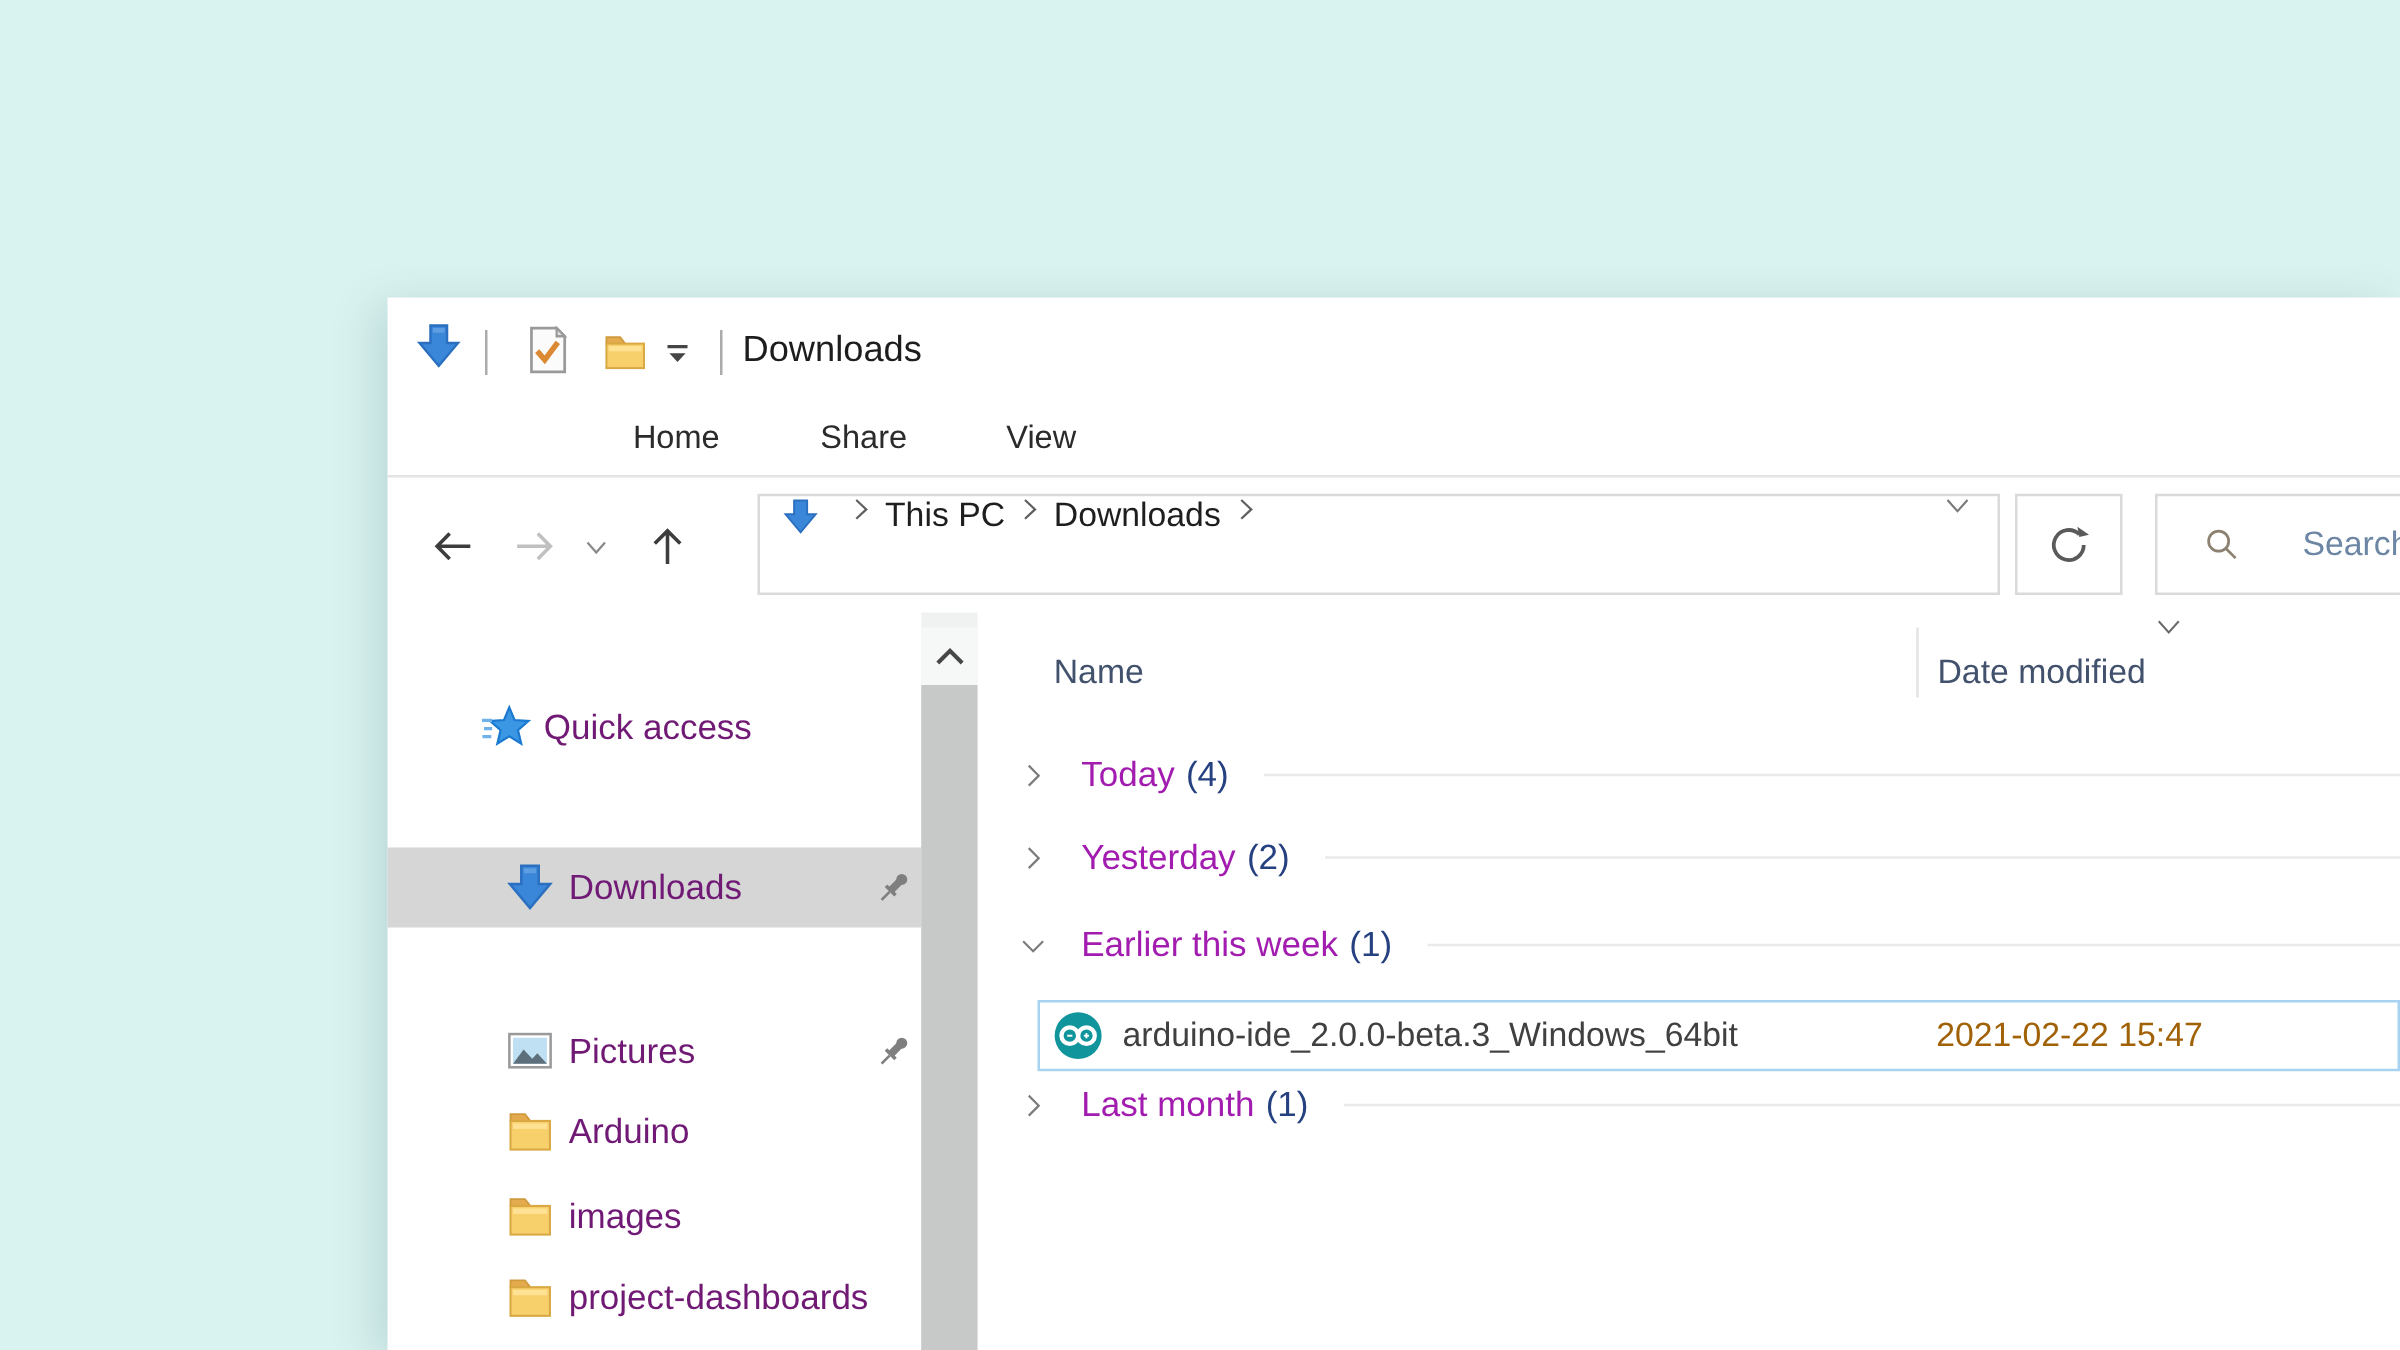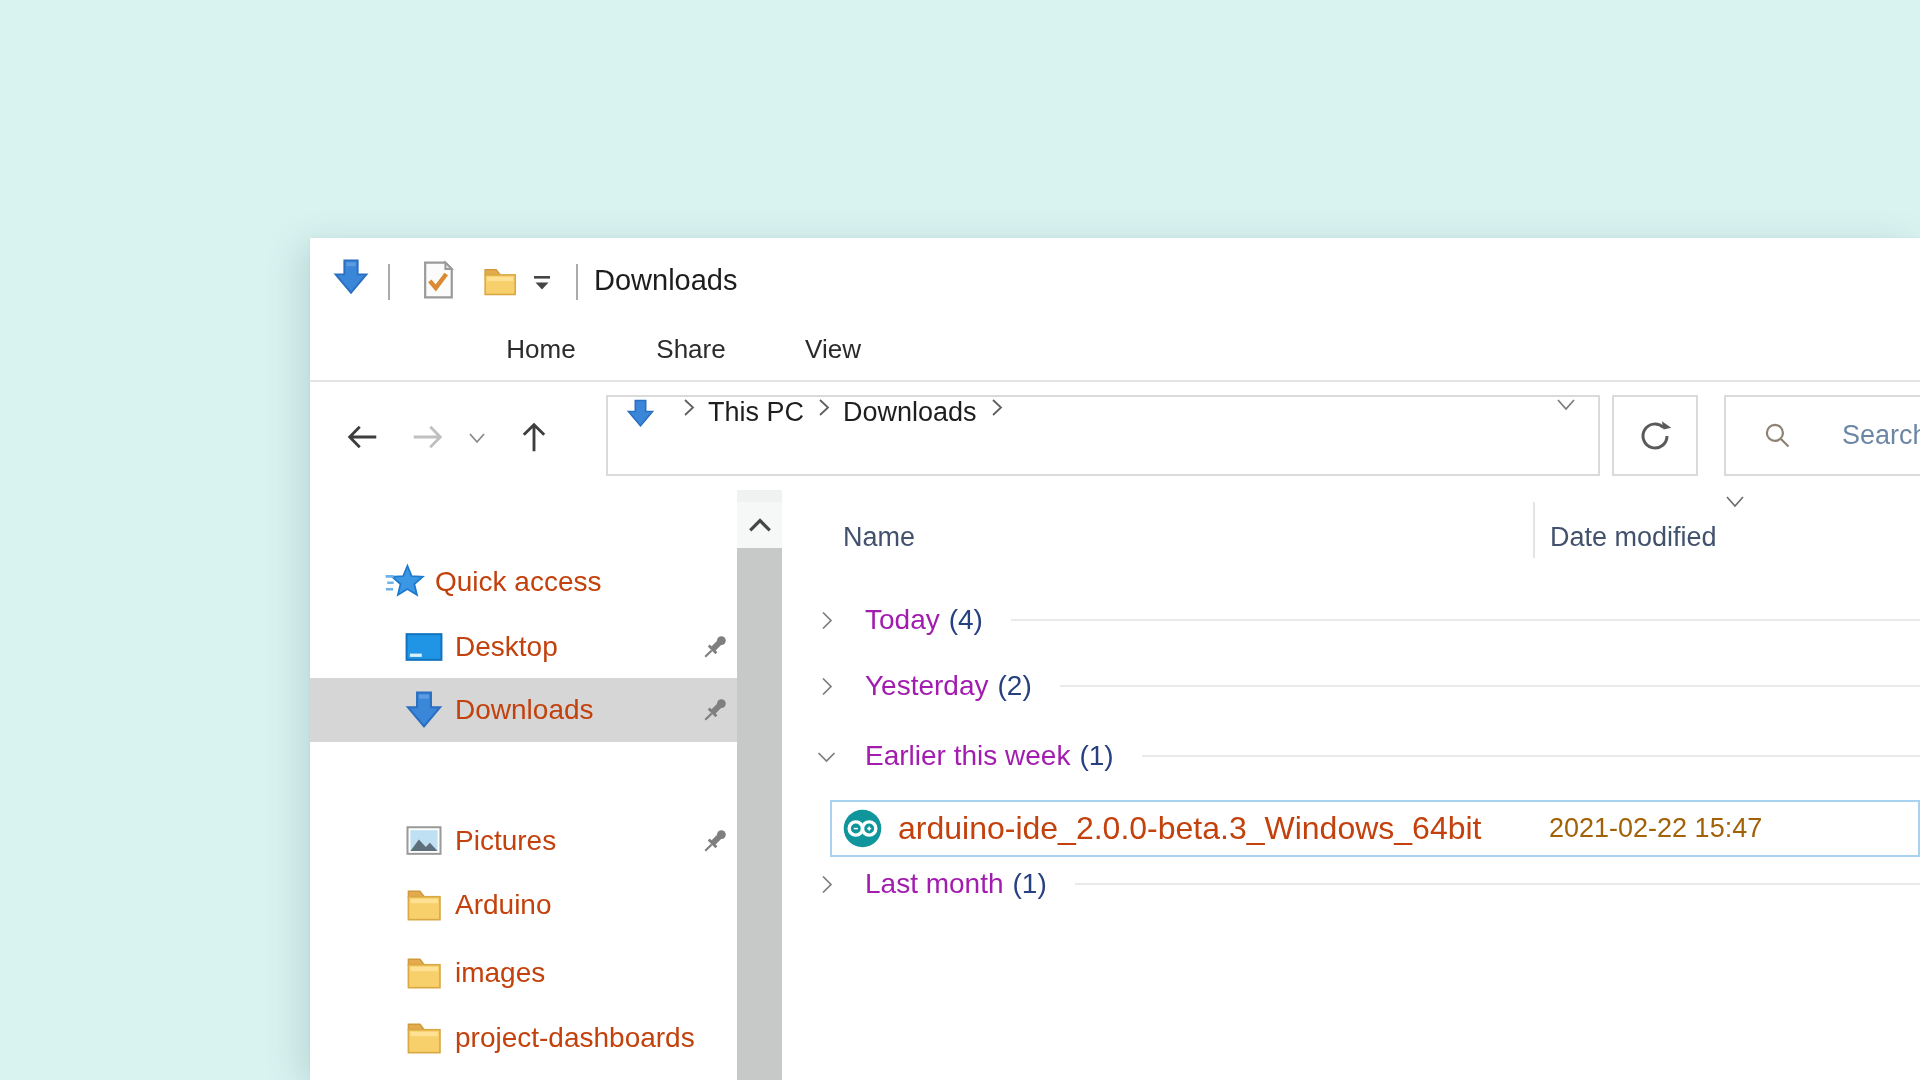--- a/index.html
+++ b/index.html
@@ -60,21 +60,21 @@
       box-sizing:border-box;display:flex;align-items:center;padding-left:36px;background:#fff;overflow:hidden}
   .search-ic{width:31px;height:31px}
   .search-ph{font-size:27px;color:#6c86a4;margin-left:49px;white-space:nowrap}
 
   
   .sb-row{left:0;width:427px;height:64px}
   .sb-row.selected{background:#d6d6d6}
   .sb-icon{position:absolute;left:92px;top:10px;width:44px;height:44px}
   .sb-icon.root{left:74px;top:11px;width:42px;height:42px}
   .sb-label{position:absolute;left:145px;top:50%;transform:translateY(-50%);
-      font-size:28px;color:#c2410c;white-space:nowrap}
+      font-size:28px;color:#701a75;white-space:nowrap}
   .sb-label.root{left:125px}
   .sb-pin{position:absolute;left:388px;top:15px;width:34px;height:34px}
   .r0{top:312px}.r1{top:377px}.r2{top:440px}.r3{top:505px}
   .r4{top:571px}.r5{top:635px}.r6{top:703px}.r7{top:768px}
 
   .sb-scrollbar{left:427px;top:252px;width:45px;bottom:0;background:#f0f1f1}
   .sb-scroll-btn{position:absolute;left:0;right:0;top:12px;height:46px;background:#f6f7f7;
       display:flex;align-items:center;justify-content:center}
   .sb-thumb{position:absolute;left:0;right:0;top:58px;bottom:0;background:#c7c9c9}
 
@@ -89,21 +89,21 @@
   .grp{left:0;right:0;height:44px;display:flex;align-items:center;padding-left:15px;box-sizing:border-box}
   .g0{top:108px}.g1{top:174px}.g2{top:244px}.g3{top:372px}
   .grp-chev{width:23px;height:23px;flex:0 0 auto}
   .grp-label{font-size:28px;color:#a21caf;margin-left:27px;white-space:nowrap}
   .grp-count{font-size:28px;color:#26417f;margin-left:9px;white-space:nowrap}
   .grp-rule{flex:1;height:2px;background:#eaeaec;margin-left:28px}
 
   .file-row{left:30px;right:0;top:310px;height:53px;border:2px solid #a8d3f0;background:#fff;
       box-sizing:content-box;display:flex;align-items:center;padding-left:10px}
   .file-ic{width:41px;height:41px;flex:0 0 auto}
-  .file-name{font-size:32px;color:#c2410c;margin-left:15px;white-space:nowrap}
+  .file-name{font-size:27px;color:#404040;margin-left:15px;white-space:nowrap}
   .file-date{position:absolute;left:717px;font-size:27px;color:#a16207;white-space:nowrap}
 </style>
 </head>
 <body>
 
 <div class="window">
 
   <span class="abs qat-download">
     <svg viewBox="0 0 24 24" width="42" height="42">
         <path d="M8.2 2.5h7.6v8h5l-8.8 10.5L3.2 10.5h5z" fill="#3a86d8" stroke="#2a6fc0" stroke-width="1.1"></path>
@@ -213,39 +213,20 @@
   <div class="abs sb-row r0">
     <span class="sb-icon root">
       <svg viewBox="0 0 26 24" width="42" height="42">
           <path d="M14.5 2l2.6 6.3 6.9.5-5.2 4.5 1.6 6.7-5.9-3.6-5.9 3.6 1.6-6.7-5.2-4.5 6.9-.5z" fill="#3b97e3" stroke="#1b7ad0" stroke-width="1.1"></path>
           <path d="M1 8.5h5M2 12.5h4M1.2 16.5h4.4" stroke="#6fb2ea" stroke-width="1.6"></path>
         </svg>
     </span>
     <span class="sb-label root">Quick access</span>
   </div>
 
-  <div class="abs sb-row r1">
-    <span class="sb-icon">
-      <svg viewBox="0 0 24 24" width="44" height="44">
-          <rect x="2.5" y="5" width="19" height="14" fill="#2095e6" stroke="#1172bd" stroke-width="1.1"></rect>
-          <rect x="4.3" y="15.6" width="6.5" height="1.8" fill="#ffffff" opacity="0.85"></rect>
-        </svg>
-    </span>
-    <span class="sb-label">Desktop</span>
-    <span class="sb-pin">
-      <svg viewBox="0 0 24 24" width="34" height="34">
-          <g transform="rotate(45 12 12)" fill="#7f7f7f">
-            <circle cx="12" cy="5.6" r="3.1"></circle>
-            <rect x="9.9" y="7" width="4.2" height="7"></rect>
-            <rect x="8.2" y="13.4" width="7.6" height="2"></rect>
-            <rect x="11.3" y="15.4" width="1.5" height="6.4"></rect>
-          </g>
-        </svg>
-    </span>
-  </div>
 
   <div class="abs sb-row r2 selected">
     <span class="sb-icon">
       <svg viewBox="0 0 24 24" width="44" height="44">
           <path d="M8.2 2.5h7.6v8h5l-8.8 10.5L3.2 10.5h5z" fill="#3a86d8" stroke="#2a6fc0" stroke-width="1.1"></path>
           <path d="M9.3 3.6h5.4v2.2H9.3z" fill="#5d9de2"></path>
         </svg>
     </span>
     <span class="sb-label">Downloads</span>
     <span class="sb-pin">

